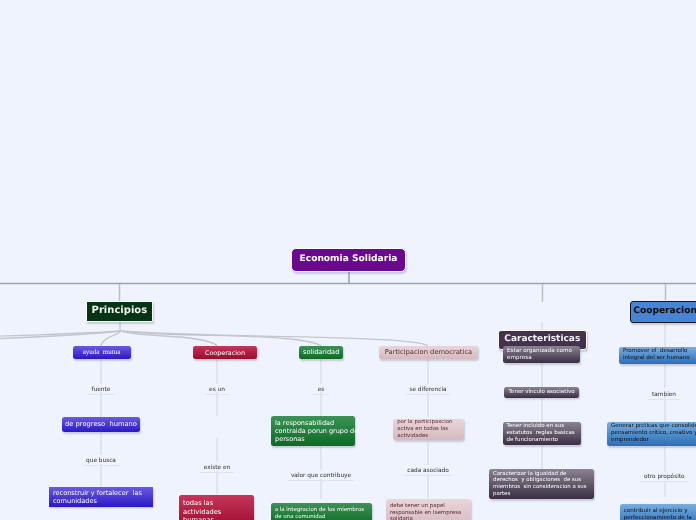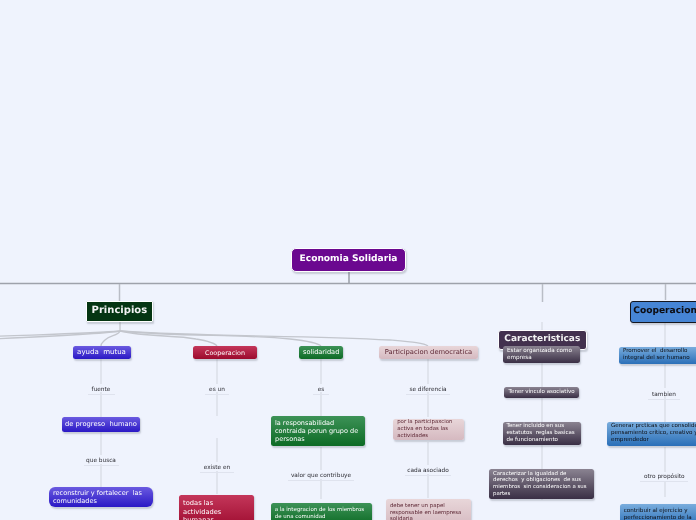--- a/index.html
+++ b/index.html
@@ -62,30 +62,30 @@
       <path d="M542,322 L542,500" fill="none" stroke="#d3d7e0" stroke-width="1.1"></path>
       <path d="M665,322 L665,388" fill="none" stroke="#d3d7e0" stroke-width="1.1"></path>
       <path d="M665,396 L665,422" fill="none" stroke="#d3d7e0" stroke-width="1.1"></path>
       <path d="M665,447 L665,472" fill="none" stroke="#d3d7e0" stroke-width="1.1"></path>
       <path d="M665,481 L665,497" fill="none" stroke="#d3d7e0" stroke-width="1.1"></path>
     </svg>
 <div class="node" style="left: 291px; top: 248px; width: 115px; height: 24px; border-radius: 5px; color: rgb(255, 255, 255); font-size: 9.1px; font-weight: 700; background: rgb(107, 8, 144); border: 1.5px solid rgb(255, 255, 255); justify-content: center; padding: 0px; line-height: 1.25; box-shadow: rgba(110, 115, 130, 0.3) 1px 1.5px 1.5px;"><span>Economia Solidaria</span></div>
     <div class="node" style="left: 86px; top: 301.3px; width: 66.8px; height: 20.9px; border-radius: 1px; color: rgb(242, 242, 242); font-size: 10px; font-weight: 700; background: rgb(5, 53, 18); border: 1.5px solid rgb(255, 255, 255); justify-content: center; padding: 0px 4px; line-height: 1.25; box-shadow: rgba(110, 115, 130, 0.3) 1px 1.5px 1.5px;"><span>Principios</span></div>
     <div class="node" style="left: 497.6px; top: 301.6px; width: 89.4px; height: 20.2px; border-radius: 3px; color: rgb(242, 242, 242); font-size: 9px; font-weight: 700; background: rgb(67, 49, 78); border: 1.5px solid rgb(255, 255, 255); justify-content: center; padding: 0px 4px; line-height: 1.25; box-shadow: rgba(110, 115, 130, 0.3) 1px 1.5px 1.5px; margin-top: 28px;"><span>Caracteristicas</span></div>
     <div class="node" style="left: 629.6px; top: 300.8px; width: 71px; height: 21.8px; border-radius: 3px; color: rgb(13, 13, 18); font-size: 9.1px; font-weight: 700; background: rgb(70, 133, 213); border: 1.8px solid rgb(20, 22, 31); justify-content: center; padding: 0px 4px; line-height: 1.25; box-shadow: rgba(110, 115, 130, 0.3) 1px 1.5px 1.5px;"><span>Cooperacion</span></div>
-    <div class="node" style="left: 72.5px; top: 345.8px; width: 58px; height: 13.6px; border-radius: 2.5px; color: rgb(255, 255, 255); font-size: 7px; font-weight: 400; background: linear-gradient(rgb(106, 90, 224) 0%, rgb(42, 24, 197) 100%); justify-content: center; padding: 0px 4px; line-height: 1.25; box-shadow: rgba(110, 115, 130, 0.3) 1px 1.5px 1.5px;"><span>ayuda  mutua</span></div>
+    <div class="node" style="left: 72.5px; top: 345.8px; width: 58px; height: 13.6px; border-radius: 2.5px; color: rgb(255, 255, 255); font-size: 7px; font-weight: 400; background: linear-gradient(rgb(106, 90, 224) 0%, rgb(42, 24, 197) 100%); justify-content: center; padding: 0px 4px; line-height: 1.25; box-shadow: rgba(110, 115, 130, 0.3) 1px 1.5px 1.5px; font-family: Liberation Serif, serif;"><span>ayuda  mutua</span></div>
     <div class="node" style="left: 62px; top: 416.7px; width: 78px; height: 15px; border-radius: 2.5px; color: rgb(255, 255, 255); font-size: 6.72px; font-weight: 400; background: linear-gradient(rgb(106, 90, 224) 0%, rgb(42, 24, 197) 100%); justify-content: center; padding: 0px 4px; line-height: 1.25; box-shadow: rgba(110, 115, 130, 0.3) 1px 1.5px 1.5px;"><span>de progreso  humano</span></div>
-    <div class="node" style="left: 49px; top: 487.3px; width: 104px; height: 20px; border-radius: 6px; color: rgb(255, 255, 255); font-size: 6.56px; font-weight: 400; background: linear-gradient(rgb(106, 90, 224) 0%, rgb(42, 24, 197) 100%); justify-content: flex-start; padding: 0px 4px; line-height: 1.25; box-shadow: rgba(110, 115, 130, 0.3) 1px 1.5px 1.5px;"><span>reconstruir y fortalecer  las
+    <div class="node" style="left: 49px; top: 487.3px; width: 104px; height: 20px; border-radius: 0; color: rgb(255, 255, 255); font-size: 6.56px; font-weight: 400; background: linear-gradient(rgb(106, 90, 224) 0%, rgb(42, 24, 197) 100%); justify-content: flex-start; padding: 0px 4px; line-height: 1.25; box-shadow: rgba(110, 115, 130, 0.3) 1px 1.5px 1.5px;"><span>reconstruir y fortalecer  las
 comunidades</span></div>
     <div class="node" style="left: 193px; top: 345.8px; width: 64px; height: 13.6px; border-radius: 2.5px; color: rgb(255, 255, 255); font-size: 6.4px; font-weight: 400; background: linear-gradient(rgb(196, 54, 90) 0%, rgb(156, 10, 45) 100%); justify-content: center; padding: 0px 4px; line-height: 1.25; box-shadow: rgba(110, 115, 130, 0.3) 1px 1.5px 1.5px;"><span>Cooperacion</span></div>
     <div class="node" style="left: 179.1px; top: 494.9px; width: 75px; height: 34px; border-radius: 2.5px; color: rgb(255, 255, 255); font-size: 6.7px; font-weight: 400; background: linear-gradient(rgb(196, 54, 90) 0%, rgb(156, 10, 45) 100%); justify-content: flex-start; padding: 0px 4px; line-height: 1.25; box-shadow: rgba(110, 115, 130, 0.3) 1px 1.5px 1.5px;"><span>todas las
 actividades
 humanas</span></div>
     <div class="node" style="left: 299px; top: 345.8px; width: 44px; height: 13.6px; border-radius: 2.5px; color: rgb(255, 255, 255); font-size: 6.6px; font-weight: 400; background: linear-gradient(rgb(61, 146, 87) 0%, rgb(13, 107, 37) 100%); justify-content: flex-start; padding: 0px 4px; line-height: 1.25; box-shadow: rgba(110, 115, 130, 0.3) 1px 1.5px 1.5px;"><span>solidaridad</span></div>
-    <div class="node" style="left: 271px; top: 416px; width: 94px; height: 30px; border-radius: 2.5px; color: rgb(255, 255, 255); font-size: 6.5px; font-weight: 400; background: linear-gradient(rgb(61, 146, 87) 0%, rgb(13, 107, 37) 100%); justify-content: flex-start; padding: 0px 4px; line-height: 1.25; box-shadow: rgba(110, 115, 130, 0.3) 1px 1.5px 1.5px;"><span>la responsabilidad
+    <div class="node" style="left: 271px; top: 416px; width: 84px; height: 30px; border-radius: 2.5px; color: rgb(255, 255, 255); font-size: 6.5px; font-weight: 400; background: linear-gradient(rgb(61, 146, 87) 0%, rgb(13, 107, 37) 100%); justify-content: flex-start; padding: 0px 4px; line-height: 1.25; box-shadow: rgba(110, 115, 130, 0.3) 1px 1.5px 1.5px;"><span>la responsabilidad
 contraida porun grupo de
 personas</span></div>
     <div class="node" style="left: 270.7px; top: 503.1px; width: 101.4px; height: 22px; border-radius: 2.5px; color: rgb(255, 255, 255); font-size: 5.46px; font-weight: 400; background: linear-gradient(rgb(61, 146, 87) 0%, rgb(13, 107, 37) 100%); justify-content: flex-start; padding: 0px 4px; line-height: 1.25; box-shadow: rgba(110, 115, 130, 0.3) 1px 1.5px 1.5px;"><span>a la integracion de los miembros
 de una comunidad</span></div>
     <div class="node" style="left: 379px; top: 345.8px; width: 99px; height: 13.6px; border-radius: 2.5px; color: rgb(92, 38, 51); font-size: 6.75px; font-weight: 400; background: linear-gradient(rgb(232, 214, 217) 0%, rgb(213, 185, 192) 100%); justify-content: center; padding: 0px 4px; line-height: 1.25; box-shadow: rgba(110, 115, 130, 0.3) 1px 1.5px 1.5px;"><span>Participacion democratica</span></div>
     <div class="node" style="left: 393.2px; top: 418.6px; width: 70.4px; height: 21.8px; border-radius: 2.5px; color: rgb(92, 38, 51); font-size: 5.41px; font-weight: 400; background: linear-gradient(rgb(232, 214, 217) 0%, rgb(213, 185, 192) 100%); justify-content: flex-start; padding: 0px 4px; line-height: 1.25; box-shadow: rgba(110, 115, 130, 0.3) 1px 1.5px 1.5px;"><span>por la participaxcion
 activa en todas las
 actividades</span></div>
     <div class="node" style="left: 385.9px; top: 498.9px; width: 84.8px; height: 28px; border-radius: 2.5px; color: rgb(92, 38, 51); font-size: 5.41px; font-weight: 400; background: linear-gradient(rgb(232, 214, 217) 0%, rgb(213, 185, 192) 100%); justify-content: flex-start; padding: 0px 4px; line-height: 1.25; box-shadow: rgba(110, 115, 130, 0.3) 1px 1.5px 1.5px;"><span>debe tener un papel
 responsable en laempresa

